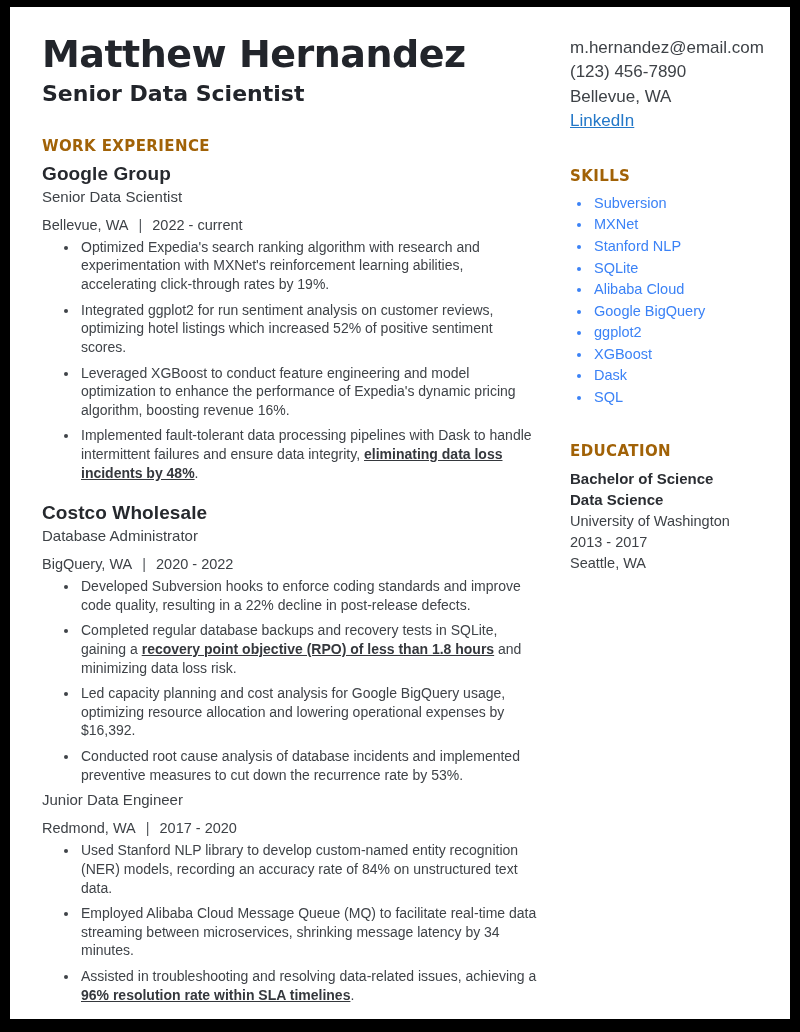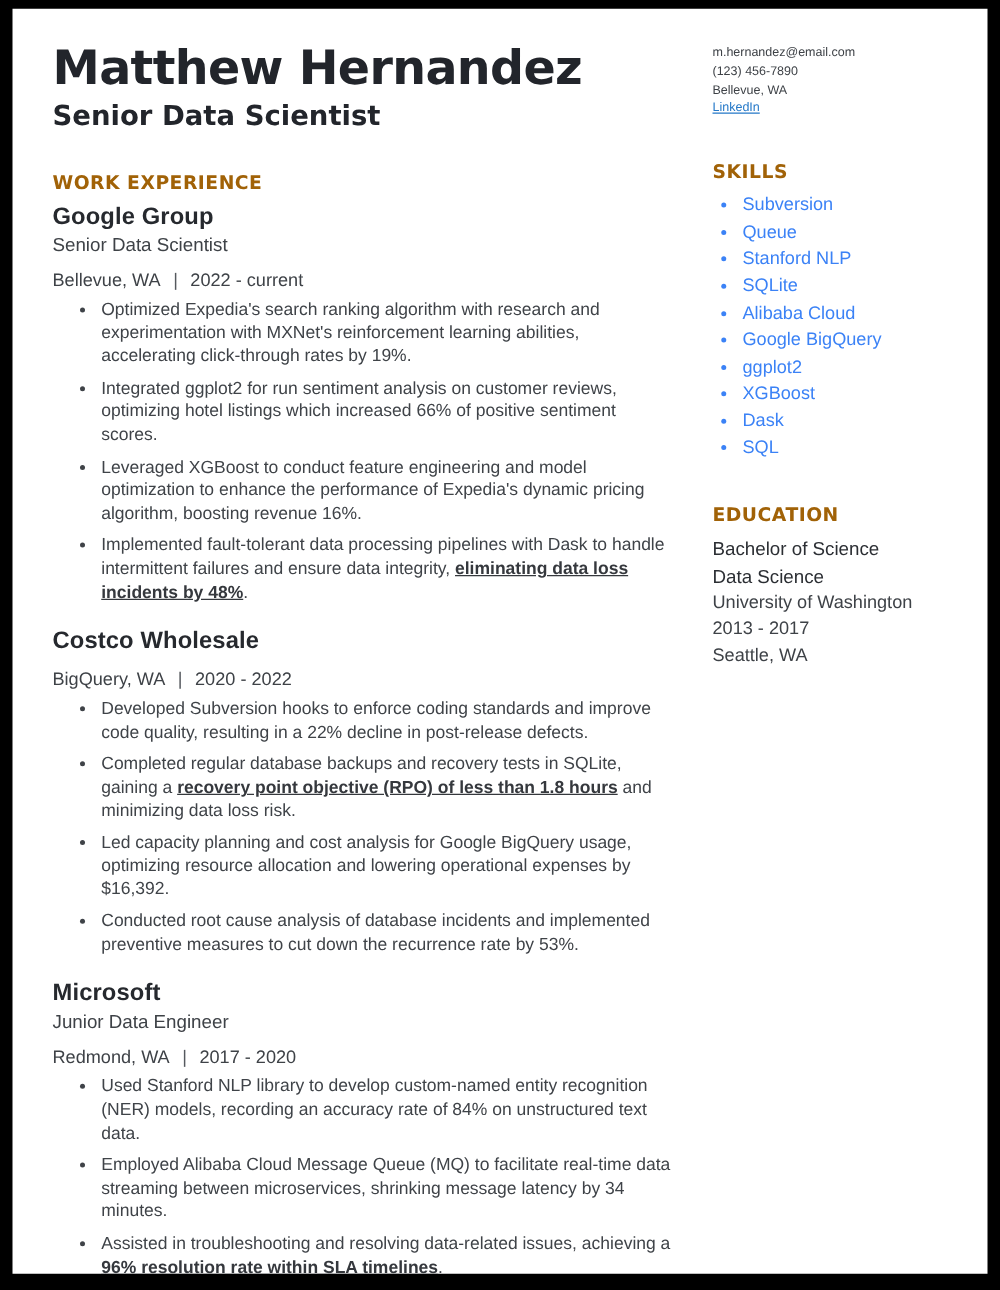--- a/index.html
+++ b/index.html
@@ -81,41 +81,41 @@
   ul.bullets li {
     font-size: 14px;
     line-height: 1.33;
     color: #3f4348;
     margin: 0 0 7px;
     padding-left: 2px;
   }
   .hl { font-weight: 700; text-decoration: underline; color: #35383d; }
 
   
-  .contact { font-size: 10px; color: #3e4247; line-height: 1.38; }
+  .contact { font-size: 17px; color: #3e4247; line-height: 1.38; }
   .contact .line { margin: 0 0 1px; }
   a.link {
     color: #2478c8;
     text-decoration: underline;
     cursor: pointer;
   }
   ul.skills {
     margin: 4px 0 0;
     padding: 0 0 0 22px;
     list-style: disc;
   }
   ul.skills li {
     font-size: 14.5px;
     color: #3b82f6;
     line-height: 1.42;
     margin: 0 0 1px;
     padding-left: 2px;
   }
   .edu { font-size: 14.5px; color: #3e4247; line-height: 1.45; }
-  .edu .strong { font-weight: 400; font-size: 15px; color: #2b2e33; }
+  .edu .strong { font-weight: 700; font-size: 15px; color: #2b2e33; }
 </style>
 </head>
 <body>
 
 <div class="page">
   <div class="layout">
 
     <div class="left-col">
       <h1 class="name">Matthew Hernandez</h1>
       <h2 class="title">Senior Data Scientist</h2>
@@ -123,41 +123,41 @@
       <div class="section-h">WORK EXPERIENCE</div>
 
       <div class="job first">
         <h3 class="company">Google Group</h3>
         <div class="role">Senior Data Scientist</div>
         <div class="meta">
           <span>Bellevue, WA</span><span class="sep">|</span><span>2022 - current</span>
         </div>
         <ul class="bullets">
           <li><span>Optimized Expedia's search ranking algorithm with research and experimentation with MXNet's reinforcement learning abilities, accelerating click-through rates by 19%.</span><span class="hl"></span><span></span></li>
-          <li><span>Integrated ggplot2 for run sentiment analysis on customer reviews, optimizing hotel listings which increased 66% of positive sentiment scores.</span><span class="hl"></span><span></span></li>
+          <li><span>Integrated ggplot2 for run sentiment analysis on customer reviews, optimizing hotel listings which increased 52% of positive sentiment scores.</span><span class="hl"></span><span></span></li>
           <li><span>Leveraged XGBoost to conduct feature engineering and model optimization to enhance the performance of Expedia's dynamic pricing algorithm, boosting revenue 16%.</span><span class="hl"></span><span></span></li>
           <li><span>Implemented fault-tolerant data processing pipelines with Dask to handle intermittent failures and ensure data integrity, </span><span class="hl">eliminating data loss incidents by 48%</span><span>.</span></li>
         </ul>
       </div>
 
       <div class="job">
         <h3 class="company">Costco Wholesale</h3>
+        <div class="role">Database Administrator</div>
         <div class="meta">
           <span>BigQuery, WA</span><span class="sep">|</span><span>2020 - 2022</span>
         </div>
         <ul class="bullets">
           <li><span>Developed Subversion hooks to enforce coding standards and improve code quality, resulting in a 22% decline in post-release defects.</span><span class="hl"></span><span></span></li>
           <li><span>Completed regular database backups and recovery tests in SQLite, gaining a </span><span class="hl">recovery point objective (RPO) of less than 1.8 hours</span><span> and minimizing data loss risk.</span></li>
           <li><span>Led capacity planning and cost analysis for Google BigQuery usage, optimizing resource allocation and lowering operational expenses by $16,392.</span><span class="hl"></span><span></span></li>
           <li><span>Conducted root cause analysis of database incidents and implemented preventive measures to cut down the recurrence rate by 53%.</span><span class="hl"></span><span></span></li>
         </ul>
       </div>
 
       <div class="job">
-        <h3 class="company">Microsoft</h3>
         <div class="role">Junior Data Engineer</div>
         <div class="meta">
           <span>Redmond, WA</span><span class="sep">|</span><span>2017 - 2020</span>
         </div>
         <ul class="bullets">
           <li><span>Used Stanford NLP library to develop custom-named entity recognition (NER) models, recording an accuracy rate of 84% on unstructured text data.</span><span class="hl"></span><span></span></li>
           <li><span>Employed Alibaba Cloud Message Queue (MQ) to facilitate real-time data streaming between microservices, shrinking message latency by 34 minutes.</span><span class="hl"></span><span></span></li>
           <li><span>Assisted in troubleshooting and resolving data-related issues, achieving a </span><span class="hl">96% resolution rate within SLA timelines</span><span>.</span></li>
 
         </ul>
@@ -168,21 +168,21 @@
       <div class="contact">
         <div class="line">m.hernandez@email.com</div>
         <div class="line">(123) 456-7890</div>
         <div class="line">Bellevue, WA</div>
         <div class="line"><a class="link">LinkedIn</a></div>
       </div>
 
       <div class="section-h">SKILLS</div>
       <ul class="skills">
         <li>Subversion</li>
-        <li>Queue</li>
+        <li>MXNet</li>
         <li>Stanford NLP</li>
         <li>SQLite</li>
         <li>Alibaba Cloud</li>
         <li>Google BigQuery</li>
         <li>ggplot2</li>
         <li>XGBoost</li>
         <li>Dask</li>
         <li>SQL</li>
       </ul>
 

